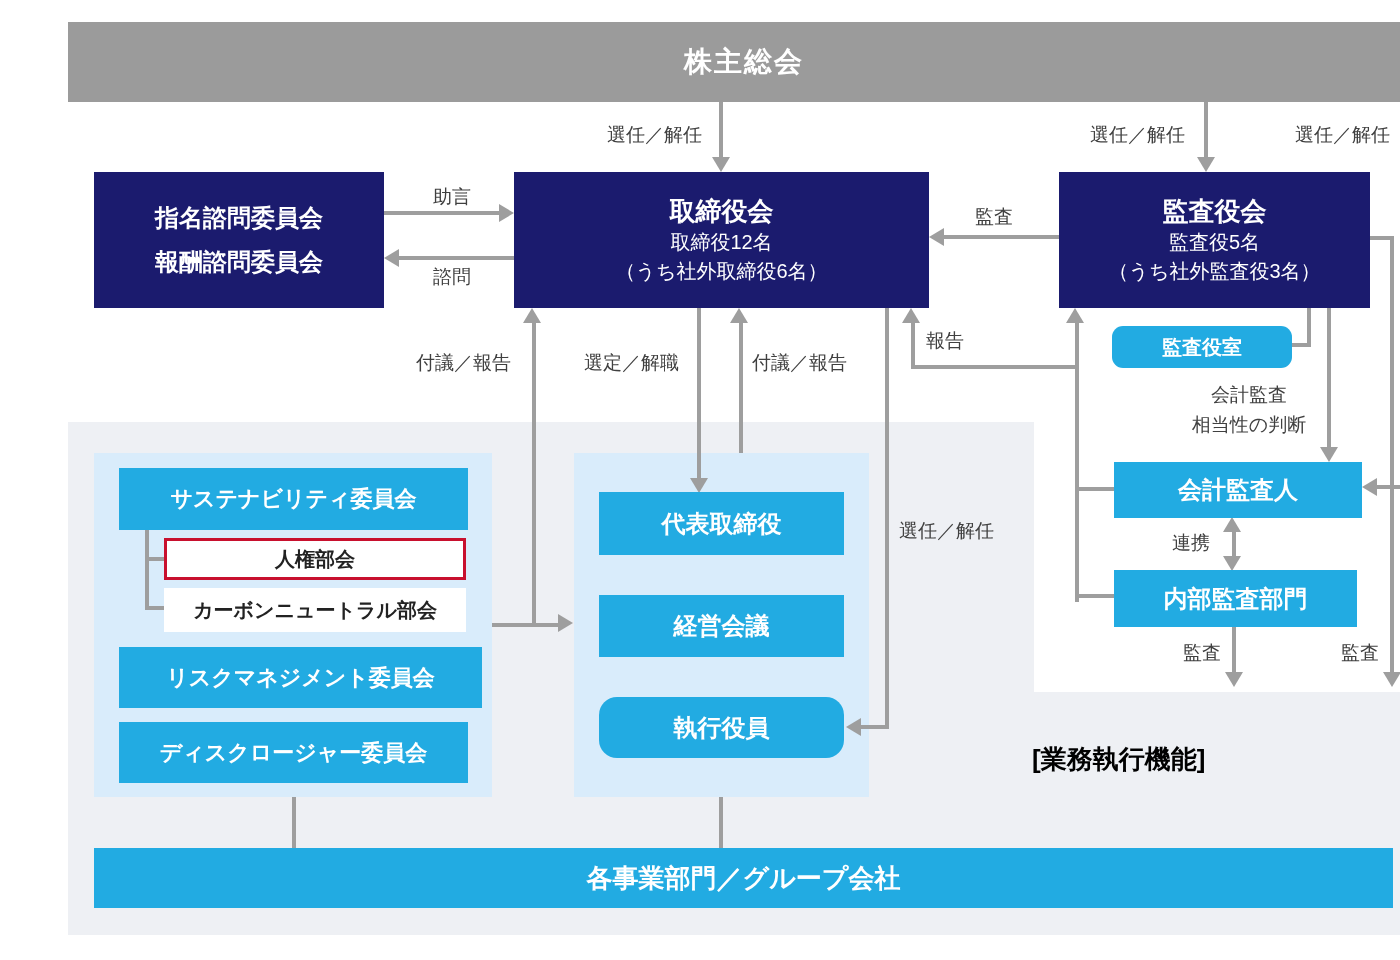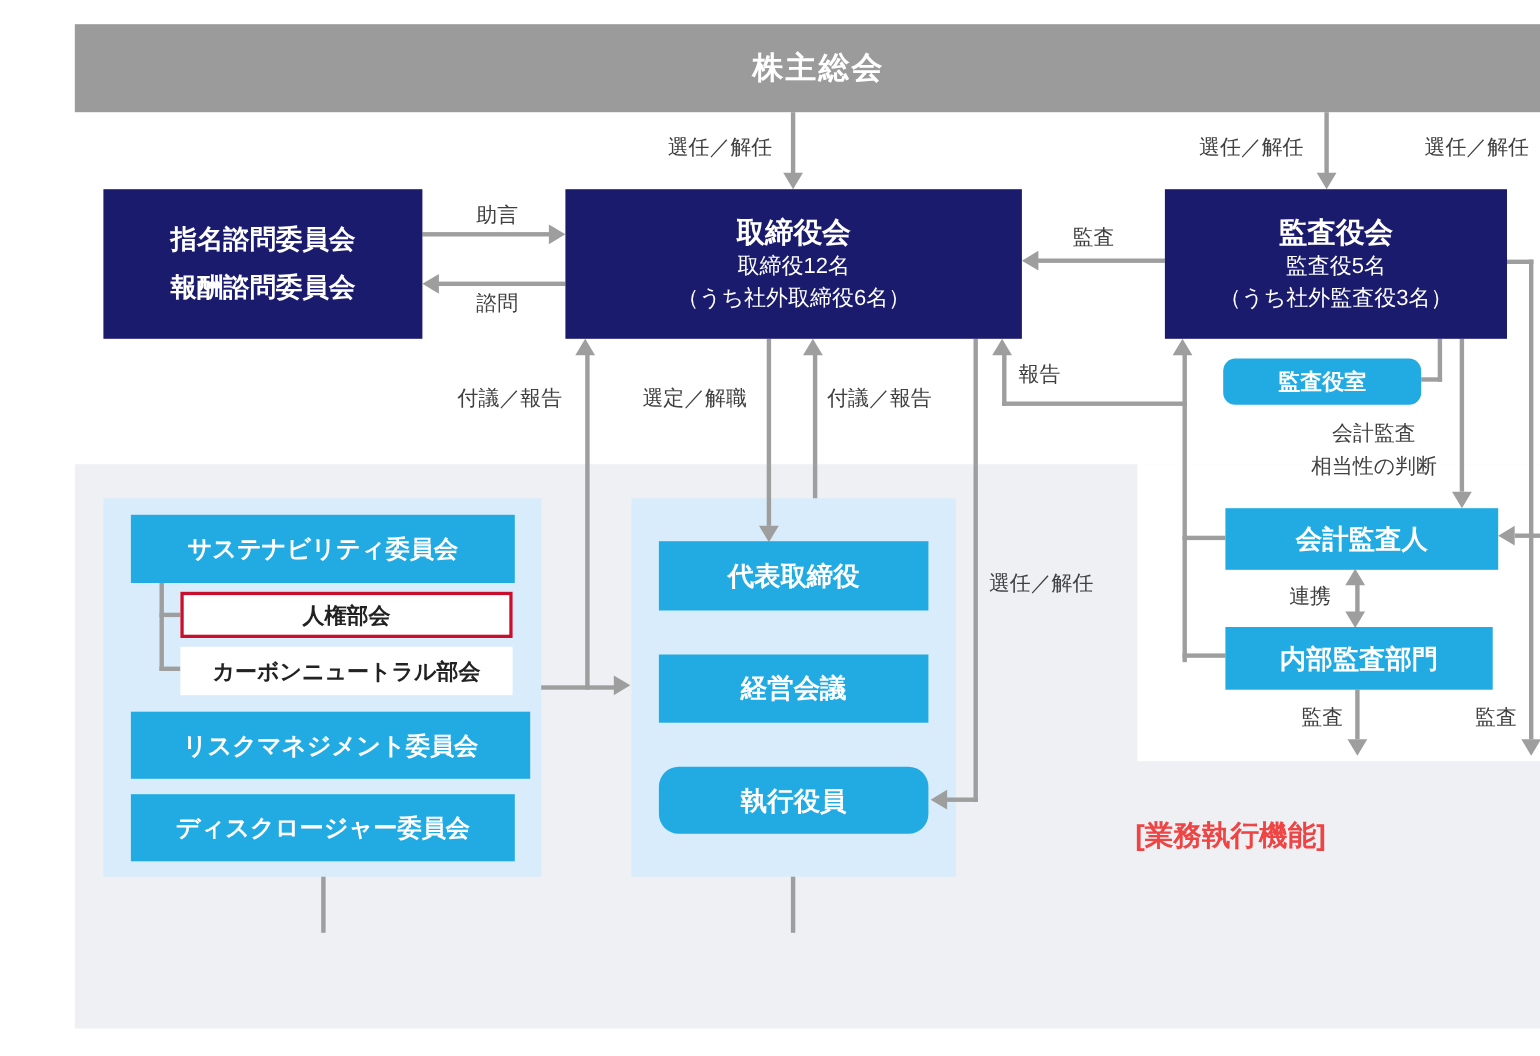--- a/index.html
+++ b/index.html
@@ -27,21 +27,21 @@
     display:flex; align-items:center; justify-content:center; text-align:center;
   }
   .f20 { font-size:20px; } .f22 { font-size:22px; } .f24 { font-size:24px; } .f26 { font-size:26px; }
   .whitebox {
     background:#ffffff; color:#222; font-weight:bold; font-size:20px;
     display:flex; align-items:center; justify-content:center; box-sizing:border-box;
   }
   .redline { border:3px solid #c8102e; }
   .lbl { color:#404040; font-size:19px; white-space:nowrap; line-height:22px; }
   .lbl-center { text-align:center; line-height:30px; }
-  .caption { color:#ef4444; font-size:26px; font-weight:bold; white-space:nowrap; }
+  .caption { color:#000000; font-size:26px; font-weight:bold; white-space:nowrap; }
   .line { background:#9e9e9e; }
   .ah { width:0; height:0; }
   .ah-up    { border-left:9px solid transparent; border-right:9px solid transparent; border-bottom:15px solid #9e9e9e; }
   .ah-down  { border-left:9px solid transparent; border-right:9px solid transparent; border-top:15px solid #9e9e9e; }
   .ah-left  { border-top:9px solid transparent; border-bottom:9px solid transparent; border-right:15px solid #9e9e9e; }
   .ah-right { border-top:9px solid transparent; border-bottom:9px solid transparent; border-left:15px solid #9e9e9e; }
 </style>
 </head>
 <body>
 
@@ -168,20 +168,23 @@
   <div class="abs cyan f24" style="left:555px; top:492px; width:245px; height:63px;">
     <span>代表取締役</span>
   </div>
   <div class="abs cyan f24" style="left:555px; top:595px; width:245px; height:62px;">
     <span>経営会議</span>
   </div>
   <div class="abs cyan f24" style="left:555px; top:697px; width:245px; height:61px;border-radius:18px;">
     <span>執行役員</span>
   </div>
 
+  <div class="abs cyan f26" style="left:50px; top:848px; width:1299px; height:60px;">
+    <span>各事業部門／グループ会社</span>
+  </div>
 
   <div class="abs lbl" style="left:563px;  top:124px;">選任／解任</div>
   <div class="abs lbl" style="left:1046px; top:124px;">選任／解任</div>
   <div class="abs lbl" style="left:1251px; top:124px;">選任／解任</div>
   <div class="abs lbl" style="left:389px;  top:186px;">助言</div>
   <div class="abs lbl" style="left:389px;  top:266px;">諮問</div>
   <div class="abs lbl" style="left:931px;  top:206px;">監査</div>
   <div class="abs lbl" style="left:372px;  top:352px;">付議／報告</div>
   <div class="abs lbl" style="left:540px;  top:352px;">選定／解職</div>
   <div class="abs lbl" style="left:708px;  top:352px;">付議／報告</div>

